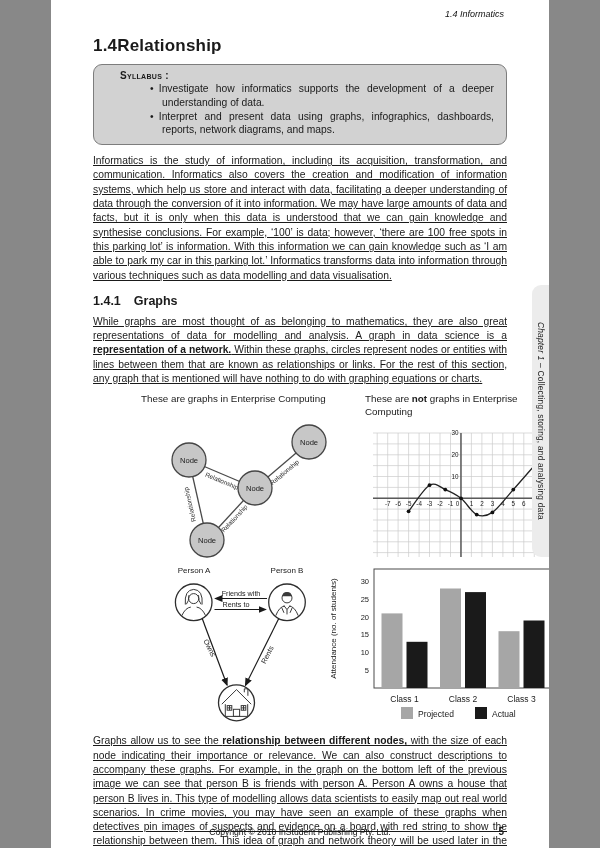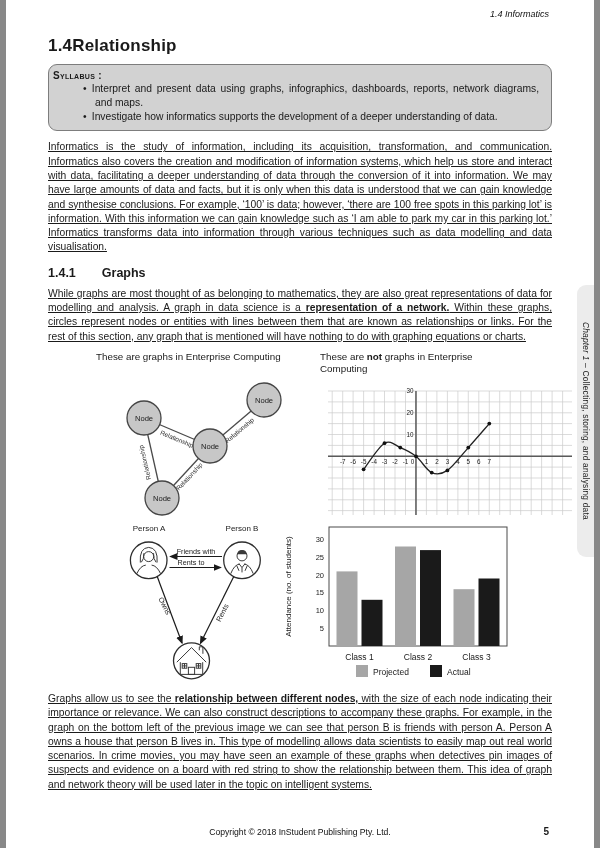--- a/index.html
+++ b/index.html
@@ -1,36 +1,36 @@
 <!DOCTYPE html>
 <html><head>
 <meta charset="utf-8">
 <style>
   * { margin:0; padding:0; box-sizing:border-box; }
   html,body { background:#888; }
   .page {
-    position:relative; width:588px; height:848px; background:#ffffff;
+    position:relative; width:498px; height:848px; background:#ffffff;
     font-family:"Liberation Sans", sans-serif; color:#1a1a1a;
     overflow:hidden; margin:0 auto;
   }
   .running-header { position:absolute; top:9px; right:45px; font-size:9px; font-style:italic; color:#111; }
   .content { position:absolute; left:42px; right:42px; top:36px; }
   h1.title { font-size:17px; font-weight:bold; letter-spacing:.2px; margin-bottom:8px; }
   h1.title .num { }
   .syllabus-box {
     border:1.5px solid #7d7d7d; border-radius:9px; background:#d2d2d2;
-    padding:5px 12px 7px 4px; margin-bottom:9px;
+    padding:5px 12px 7px 26px; margin-bottom:9px;
   }
   .syllabus-label { font-size:10px; font-weight:bold; font-variant:small-caps; letter-spacing:.3px; }
   .syllabus-box ul { list-style:none; margin:1px 0 0 30px; }
   .syllabus-box li { font-size:10.3px; line-height:13.8px; text-align:justify; padding-left:12px; text-indent:-12px; }
   .syllabus-box li::before { content:"•\2002"; }
   p.body-text { font-size:10.3px; line-height:14.3px; text-align:justify; margin-bottom:0;text-decoration:underline; }
   h2.sub { font-size:12.5px; font-weight:bold; margin:11px 0 7px 0; }
-  h2.sub .num { margin-right:26px; }
+  h2.sub .num { margin-right:13px; }
   .captions-row { position:relative; height:30px; margin-top:7px; }
   .cap { position:absolute; top:0; width:190px; text-align:left; font-size:9.8px; line-height:12.5px; color:#1a1a1a; }
   .cap-left { left:48px; }
   .cap-right { left:272px; }
   .fig-row { position:relative; white-space:nowrap; }
   .fig-row svg { vertical-align:top; }
   svg.overflow { overflow:visible; }
   .net-svg { margin-left:48px; }
   .line-svg { margin-left:-2px; margin-top:10px; }
   .person-svg { margin-left:43px; }
@@ -58,22 +58,22 @@
 
   <div class="running-header">1.4 Informatics</div>
 
   <div class="content">
 
     <h1 class="title"><span class="num">1.4</span><span>Relationship</span></h1>
 
     <div class="syllabus-box">
       <div class="syllabus-label">Syllabus :</div>
       <ul>
+        <li>Investigate how informatics supports the development of a deeper understanding of data.</li>
         <li>Interpret and present data using graphs, infographics, dashboards, reports, network diagrams, and maps.</li>
-        <li>Investigate how informatics supports the development of a deeper understanding of data.</li>
       </ul>
     </div>
 
     <p class="body-text">Informatics is the study of information, including its acquisition, transformation, and communication. Informatics also covers the creation and modification of information systems, which help us store and interact with data, facilitating a deeper understanding of data through the conversion of it into information. We may have large amounts of data and facts, but it is only when this data is understood that we can gain knowledge and synthesise conclusions.  For example, ‘100’ is data; however, ‘there are 100 free spots in this parking lot’ is information. With this information we can gain knowledge such as ‘I am able to park my car in this parking lot.’ Informatics transforms data into information through various techniques such as data modelling and data visualisation.</p>
 
     <h2 class="sub"><span class="num">1.4.1</span><span>Graphs</span></h2>
 
     <p class="body-text"><span>While graphs are most thought of as belonging to mathematics, they are also great representations of data for modelling and analysis. A graph in data science is a </span><b>representation of a network.</b><span> Within these graphs, circles represent nodes or entities with lines between them that are known as relationships or links. For the rest of this section, any graph that is mentioned will have nothing to do with graphing equations or charts.</span></p>
 
     <div class="captions-row">

